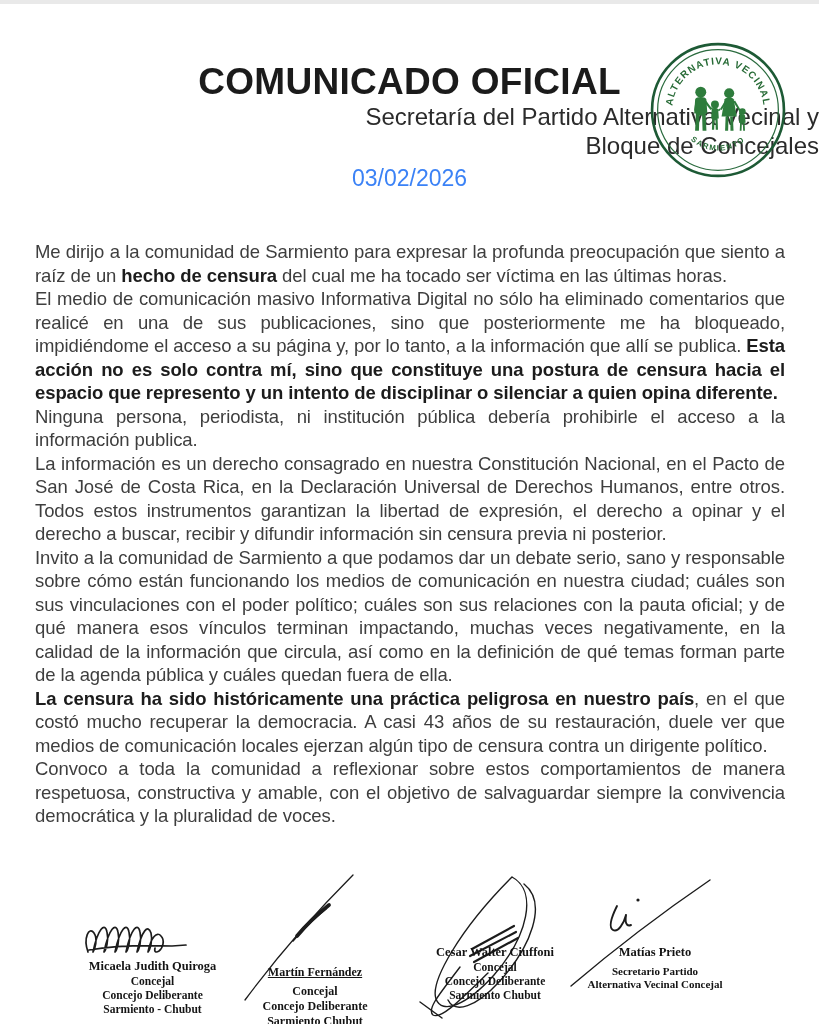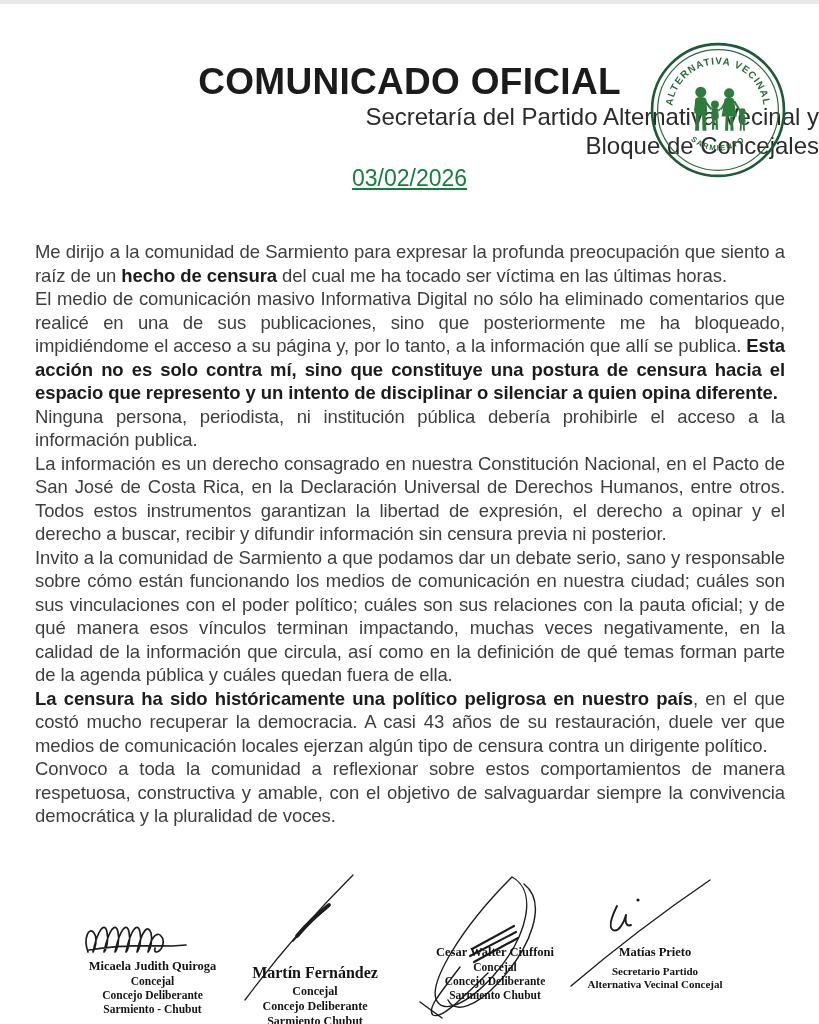--- a/index.html
+++ b/index.html
@@ -14,21 +14,21 @@
     font-size:37px;font-weight:700;color:#1b1b1b;letter-spacing:.3px;
   }
   .doc-subtitle{
     position:absolute;left:0;width:100%;text-align:right;
     font-size:24px;color:#2b2b2b;
   }
   .sub1{top:99px;}
   .sub2{top:128px;}
   .doc-date{
     position:absolute;top:161px;left:0;width:100%;text-align:center;
-    font-size:23px;color:#15803d;text-decoration:underline;
+    font-size:23px;color:#3b82f6;
   }
   .logo{position:absolute;left:648px;top:36px;width:140px;height:140px;}
   .logo-arc-top{font-family:"Liberation Sans",sans-serif;font-size:9.8px;font-weight:700;letter-spacing:1.1px;fill:#276b36;}
   .logo-arc-bottom{font-family:"Liberation Sans",sans-serif;font-size:7.6px;font-weight:700;letter-spacing:1.5px;fill:#276b36;}
   
   .doc-body{
     position:absolute;left:35px;top:236px;width:750px;
     font-size:18.5px;line-height:23.5px;letter-spacing:-0.1px;
     text-align:justify;color:#3e3e3e;
   }
@@ -36,21 +36,21 @@
   .doc-body strong{color:#1c1c1c;font-weight:700;}
   
   .autograph{position:absolute;z-index:1;}
   .autograph path{fill:none;stroke:#1c1c1c;stroke-linecap:round;stroke-linejoin:round;}
   .sig{
     position:absolute;z-index:2;text-align:center;
     font-family:"Liberation Serif", serif;font-weight:700;color:#141414;
   }
   .sig .name{font-size:12.5px;line-height:15px;}
   .sig .line{font-size:11.5px;line-height:14px;}
-  .sig-2 .name{font-size:16px;line-height:19px;margin-bottom:2px;}
+  .sig-2 .name{font-size:12px;line-height:19px;margin-bottom:2px;text-decoration:underline;}
   .sig-2 .line{font-size:12px;line-height:15px;}
   .sig-4 .name{margin-bottom:5px;}
   .sig-4 .line{font-size:11px;line-height:13px;}
 </style>
 </head>
 <body>
 
 <div class="page">
 
   <div class="doc-title">COMUNICADO OFICIAL</div>
@@ -95,21 +95,21 @@
       <path d="M91,75 L89.6,72.2 L90.9,71.4 L92.2,74.3 Z"></path>
     </g>
   </svg>
 
   <div class="doc-body">
       <p><span>Me dirijo a la comunidad de Sarmiento para expresar la profunda preocupación que siento a raíz de un </span><strong>hecho de censura</strong><span> del cual me ha tocado ser víctima en las últimas horas.</span></p>
       <p><span>El medio de comunicación masivo Informativa Digital no sólo ha eliminado comentarios que realicé en una de sus publicaciones, sino que posteriormente me ha bloqueado, impidiéndome el acceso a su página y, por lo tanto, a la información que allí se publica. </span><strong>Esta acción no es solo contra mí, sino que constituye una postura de censura hacia el espacio que represento y un intento de disciplinar o silenciar a quien opina diferente.</strong></p>
       <p><span>Ninguna persona, periodista, ni institución pública debería prohibirle el acceso a la información publica.</span></p>
       <p><span>La información es un derecho consagrado en nuestra Constitución Nacional, en el Pacto de San José de Costa Rica, en la Declaración Universal de Derechos Humanos, entre otros. Todos estos instrumentos garantizan la libertad de expresión, el derecho a opinar y el derecho a buscar, recibir y difundir información sin censura previa ni posterior.</span></p>
       <p><span>Invito a la comunidad de Sarmiento a que podamos dar un debate serio, sano y responsable sobre cómo están funcionando los medios de comunicación en nuestra ciudad; cuáles son sus vinculaciones con el poder político; cuáles son sus relaciones con la pauta oficial; y de qué manera esos vínculos terminan impactando, muchas veces negativamente, en la calidad de la información que circula, así como en la definición de qué temas forman parte de la agenda pública y cuáles quedan fuera de ella.</span></p>
-      <p><strong>La censura ha sido históricamente una político peligrosa en nuestro país</strong><span>, en el que costó mucho recuperar la democracia. A casi 43 años de su restauración, duele ver que medios de comunicación locales ejerzan algún tipo de censura contra un dirigente político.</span></p>
+      <p><strong>La censura ha sido históricamente una práctica peligrosa en nuestro país</strong><span>, en el que costó mucho recuperar la democracia. A casi 43 años de su restauración, duele ver que medios de comunicación locales ejerzan algún tipo de censura contra un dirigente político.</span></p>
       <p><span>Convoco a toda la comunidad a reflexionar sobre estos comportamientos de manera respetuosa, constructiva y amable, con el objetivo de salvaguardar siempre la convivencia democrática y la pluralidad de voces.</span></p>
     </div>
 
   <svg class="autograph" style="left:82px;top:916px;width:112px;height:40px;" viewBox="0 0 112 38">
     <path stroke-width="1.7" d="M6,31 C1,17 7,5 12,12 C16,18 13,28 11,31 M11,31 C16,7 23,1 25,11 C27,19 24,29 22,31 M22,31 C27,7 34,1 36,11 C38,19 35,29 33,31 M33,31 C38,7 45,1 47,11 C49,19 46,29 44,31 M44,31 C49,7 56,1 58,11 C60,19 57,29 55,31 M55,31 C60,9 66,3 69,12 C71,19 68,29 66,31 M66,31 C69,16 75,10 79,15 C83,19 81,27 77,30 C74,32 72,31 73,27 M7,29 C30,25 60,24 90,25 L104,24"></path>
   </svg>
   <svg class="autograph" style="left:238px;top:866px;width:122px;height:132px;" viewBox="0 0 122 132">
     <path stroke-width="1.3" d="M7,130 C33,95 73,47 115,5"></path>
     <path stroke-width="3.8" d="M59,66 C69,54 81,43 91,35"></path>
     <path stroke-width="1.6" d="M55,71 C66,58 78,47 88,39"></path>

